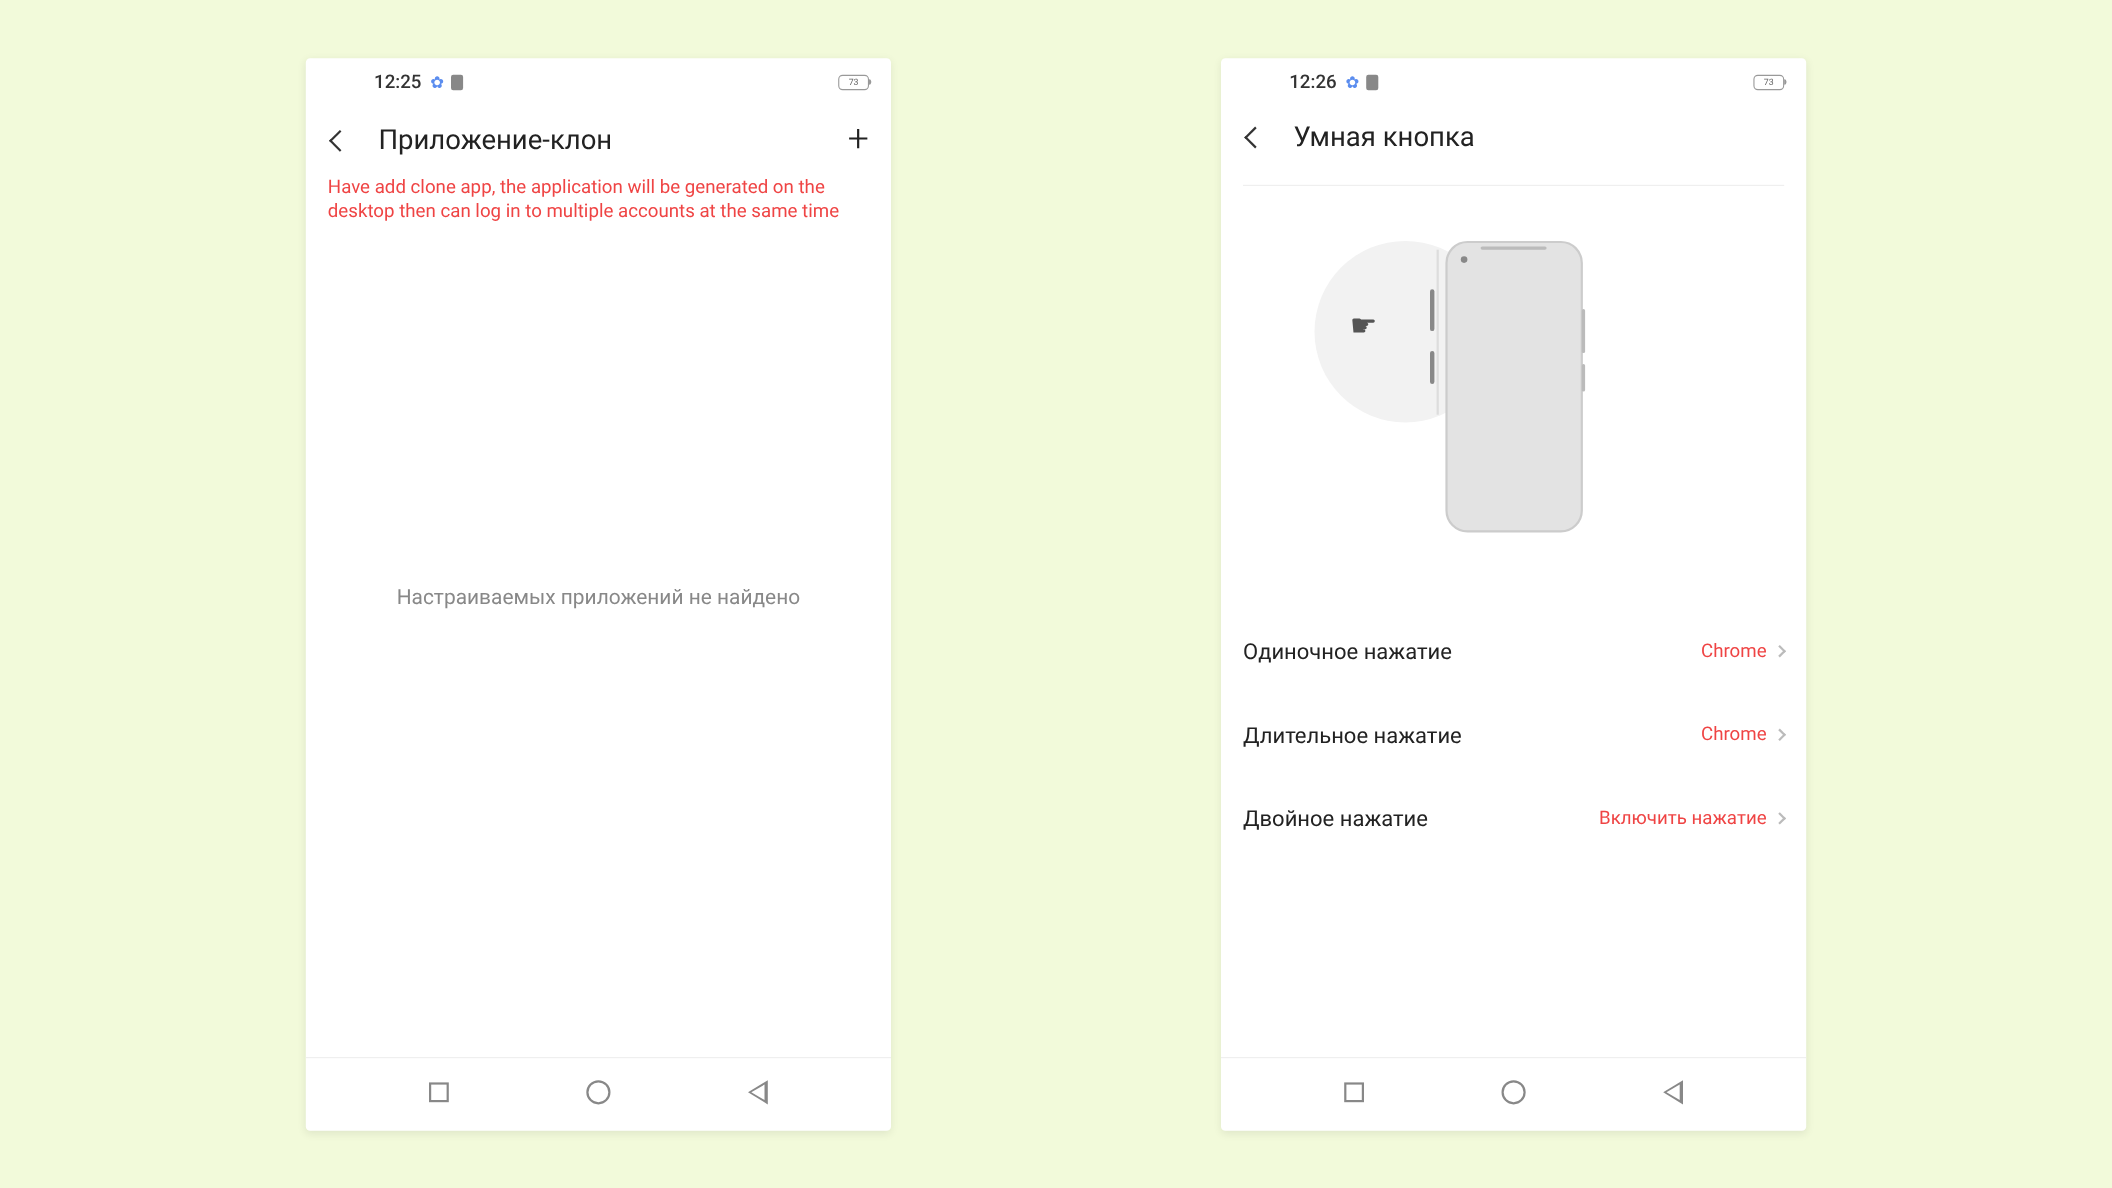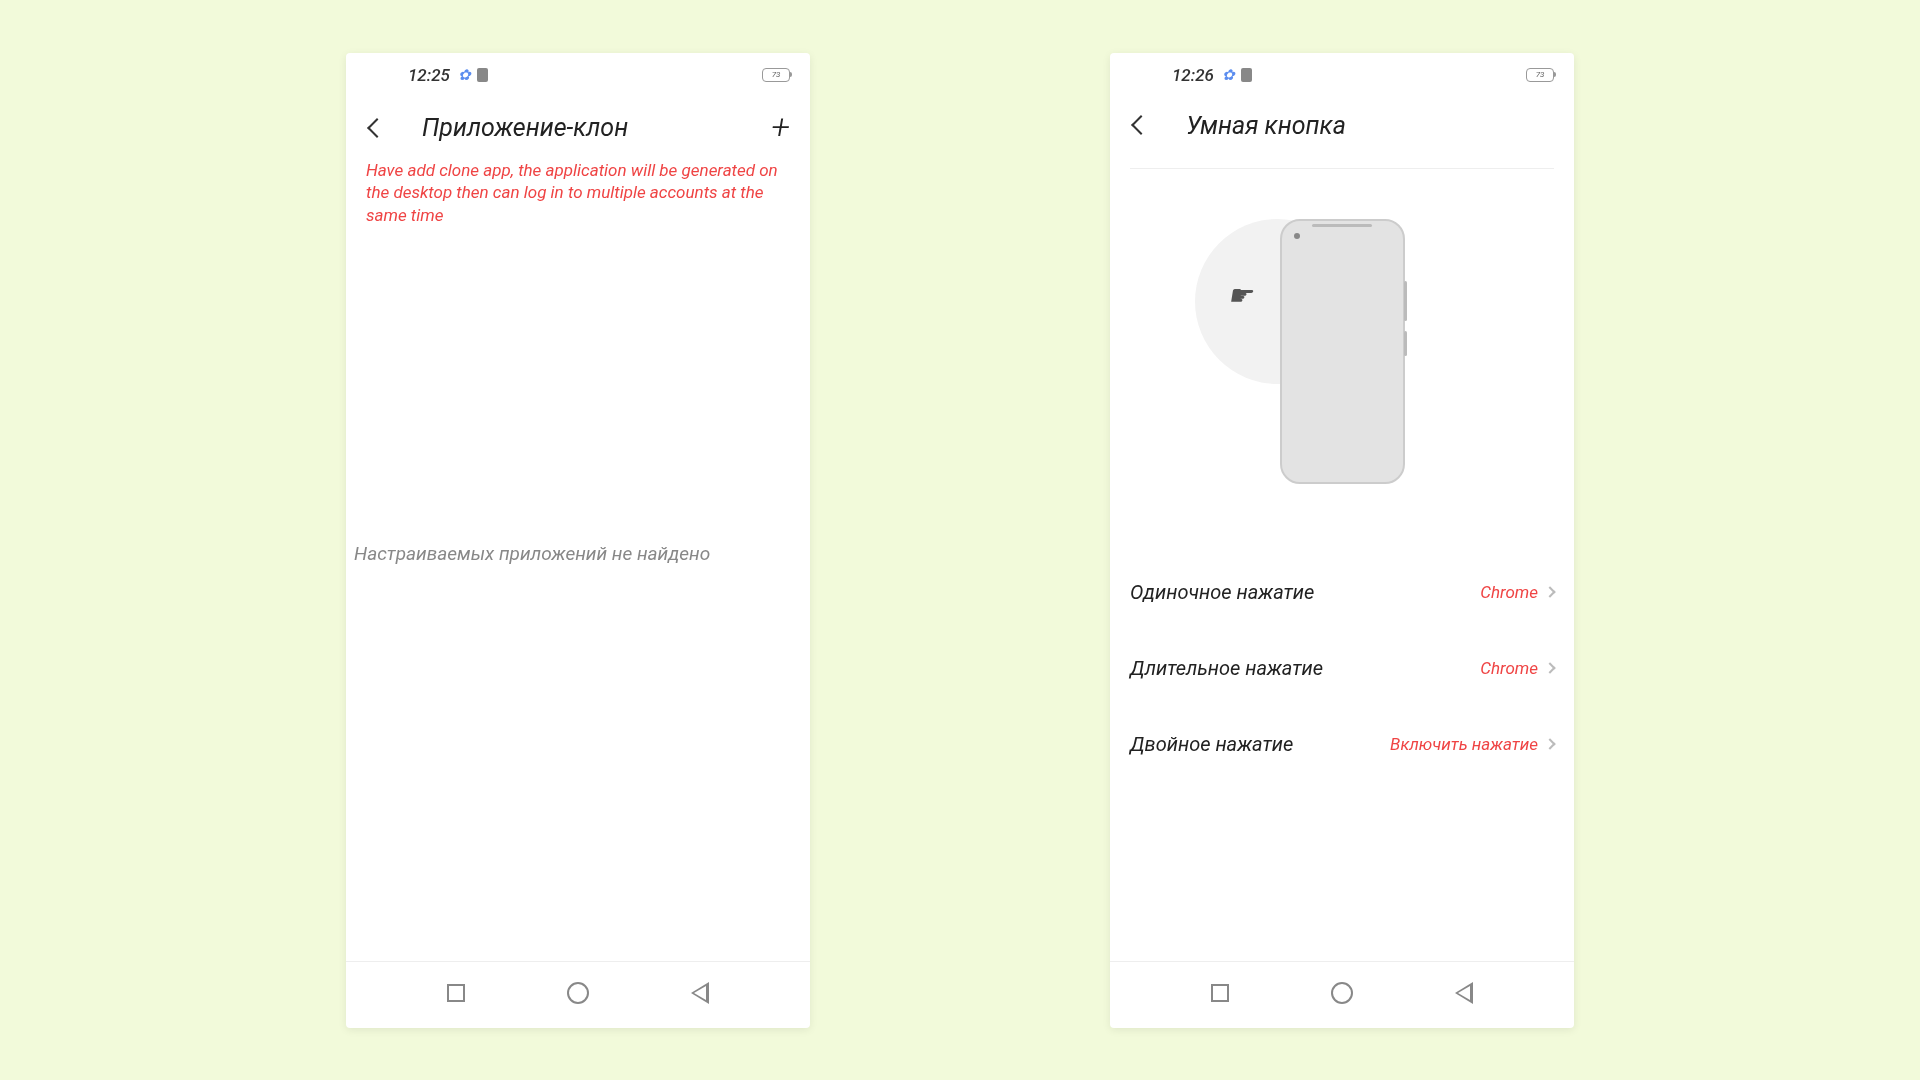--- a/index.html
+++ b/index.html
@@ -7,29 +7,28 @@
       width: 1920px;
       height: 1080px;
       background: #f2fada;
       font-family: -apple-system, BlinkMacSystemFont, 'Segoe UI', Roboto, sans-serif;
       display: flex;
       justify-content: center;
       align-items: center;
       gap: 300px;
     }
     .phone {
-      width: 464px;
+      width: 532px;
       height: 975px;
       background: #ffffff;
       border-radius: 4px;
       box-shadow: 0 2px 8px rgba(0,0,0,0.08);
       display: flex;
       flex-direction: column;
       position: relative;
-      font-style: italic;
     }
     .status-bar {
       display: flex;
       align-items: center;
       padding: 12px 20px 8px 20px;
       font-size: 17px;
       color: #333;
     }
     .status-time {
       margin-left: 42px;
@@ -72,21 +71,21 @@
       top: 3px;
       width: 2px;
       height: 5px;
       background: #999;
       border-radius: 0 2px 2px 0;
     }
     .header {
       display: flex;
       align-items: center;
       padding: 18px 20px 18px 20px;
-      gap: 22px;
+      gap: 12px;
     }
     .back-arrow {
       width: 14px;
       height: 14px;
       border-left: 2.5px solid #333;
       border-bottom: 2.5px solid #333;
       transform: rotate(45deg);
       margin-left: 4px;
       cursor: pointer;
     }
@@ -110,22 +109,22 @@
       padding: 0 20px;
       font-size: 17px;
       line-height: 1.35;
       color: #ef4444;
       margin-top: -4px;
     }
     .empty-state {
       flex: 1;
       display: flex;
       align-items: center;
-      justify-content: flex-start;
-      padding: 0 8px;
+      justify-content: center;
+      padding: 0 32px;
       margin-top: -80px;
     }
     .empty-text {
       font-size: 19px;
       color: #888;
       text-align: center;
     }
     .nav-bar {
       display: flex;
       justify-content: space-around;

